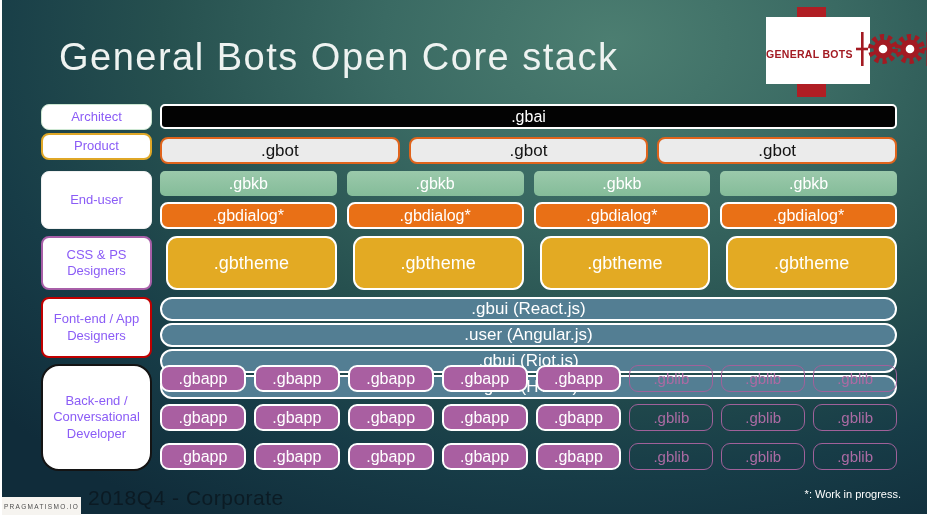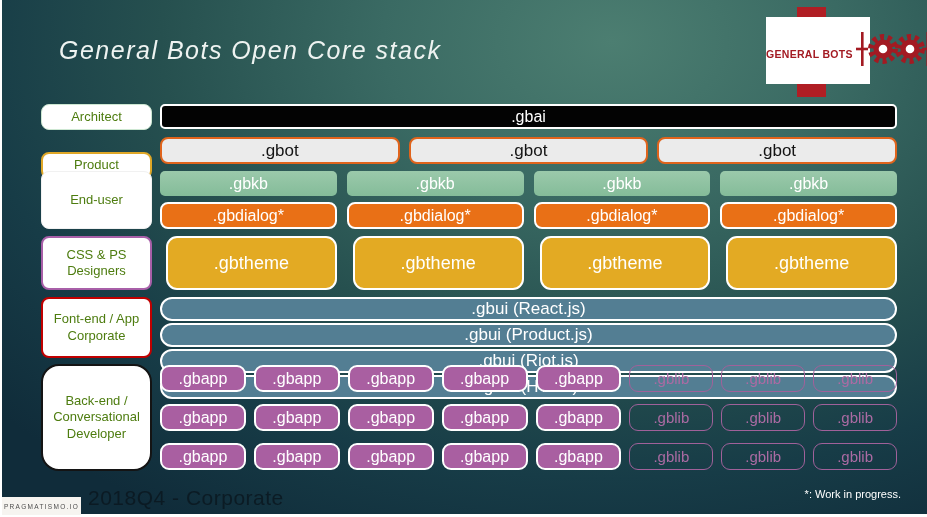--- a/index.html
+++ b/index.html
@@ -8,38 +8,38 @@
     font-family:"Liberation Sans",sans-serif;
     background:
       radial-gradient(ellipse 820px 560px at 66% 8%,
         #4c7e71 0%, #3a6a63 28%, #26504f 55%, #173c47 78%, #102c3a 100%);
   }
   .edge-left{position:absolute;left:0;top:0;width:2px;height:100%;background:#fff;}
   .edge-bottom{position:absolute;left:0;bottom:0;width:100%;height:3px;background:#fff;}
 
   .title{
     position:absolute;left:59px;top:36px;margin:0;
-    font-size:25px;font-weight:400;letter-spacing:1.5px;color:#eef3f1;font-style:italic;
+    font-size:38px;font-weight:400;letter-spacing:1.5px;color:#eef3f1;
   }
 
   
   .logo-stripe{position:absolute;left:797px;top:7px;width:29px;height:90px;background:#b01e24;}
   .logo-card{position:absolute;left:766px;top:17px;width:104px;height:67px;background:#fff;
     display:flex;flex-direction:row;align-items:center;justify-content:flex-start;}
   .logo-brand{margin-top:7px;font-size:10.5px;font-weight:700;color:#a31a22;letter-spacing:0.3px;white-space:nowrap;}
   .logo-gears{margin-top:1px;}
 
   
   .lbl{
     position:absolute;left:41px;width:111px;box-sizing:border-box;background:#fff;
     display:flex;align-items:center;justify-content:center;text-align:center;
-    font-size:13px;color:#4d7c0f;border-radius:8px;line-height:1.25;padding:2px 6px;
+    font-size:13px;color:#8b5cf6;border-radius:8px;line-height:1.25;padding:2px 6px;
   }
   .lbl-architect{top:104px;height:26px;border:1.5px solid #cde7d2;}
-  .lbl-product{top:152px;height:27px;border:2px solid #dfa727;align-items:center;}
+  .lbl-product{top:133px;height:27px;border:2px solid #dfa727;align-items:center;}
   .lbl-enduser{top:171px;height:58px;border:1.5px solid #f1f1f1;}
   .lbl-designers{top:236px;height:54px;border:2px solid #a85fa8;}
   .lbl-frontend{top:297px;height:61px;border:2px solid #c00000;}
   .lbl-backend{top:364px;height:107px;border:2px solid #141414;border-radius:18px;}
 
   
   .row{position:absolute;left:160px;width:737px;display:flex;}
   .row-gbai{top:104px;height:25px;}
   .row-gbot{top:137px;height:27px;gap:9px;}
   .row-gbkb{top:171px;height:25px;gap:10px;}
@@ -102,21 +102,21 @@
   <div class="lbl lbl-product">
       <span>Product</span>
     </div>
   <div class="lbl lbl-enduser">
       <span>End-user</span>
     </div>
   <div class="lbl lbl-designers">
       <span>CSS &amp; PS Designers</span>
     </div>
   <div class="lbl lbl-frontend">
-      <span>Font-end / App Corporate</span>
+      <span>Font-end / App Designers</span>
     </div>
   <div class="lbl lbl-backend">
       <span>Back-end / Conversational Developer</span>
     </div>
 
   <div class="row row-gbai">
     <div class="box gbai">.gbai</div>
   </div>
 
   <div class="row row-gbot">
@@ -141,21 +141,21 @@
 
   <div class="row row-gbtheme">
     <div class="box gbtheme">.gbtheme</div>
     <div class="box gbtheme">.gbtheme</div>
     <div class="box gbtheme">.gbtheme</div>
     <div class="box gbtheme">.gbtheme</div>
   </div>
 
   <div class="row row-gbui">
     <div class="box gbui">.gbui (React.js)</div>
-    <div class="box gbui">.gbui (Product.js)</div>
+    <div class="box gbui">.user (Angular.js)</div>
     <div class="box gbui">.gbui (Riot.js)</div>
     <div class="box gbui">.gbui (HTML)</div>
   </div>
 
   <div class="row row-backend r1">
     <div class="box gbapp">.gbapp</div>
     <div class="box gbapp">.gbapp</div>
     <div class="box gbapp">.gbapp</div>
     <div class="box gbapp">.gbapp</div>
     <div class="box gbapp">.gbapp</div>

